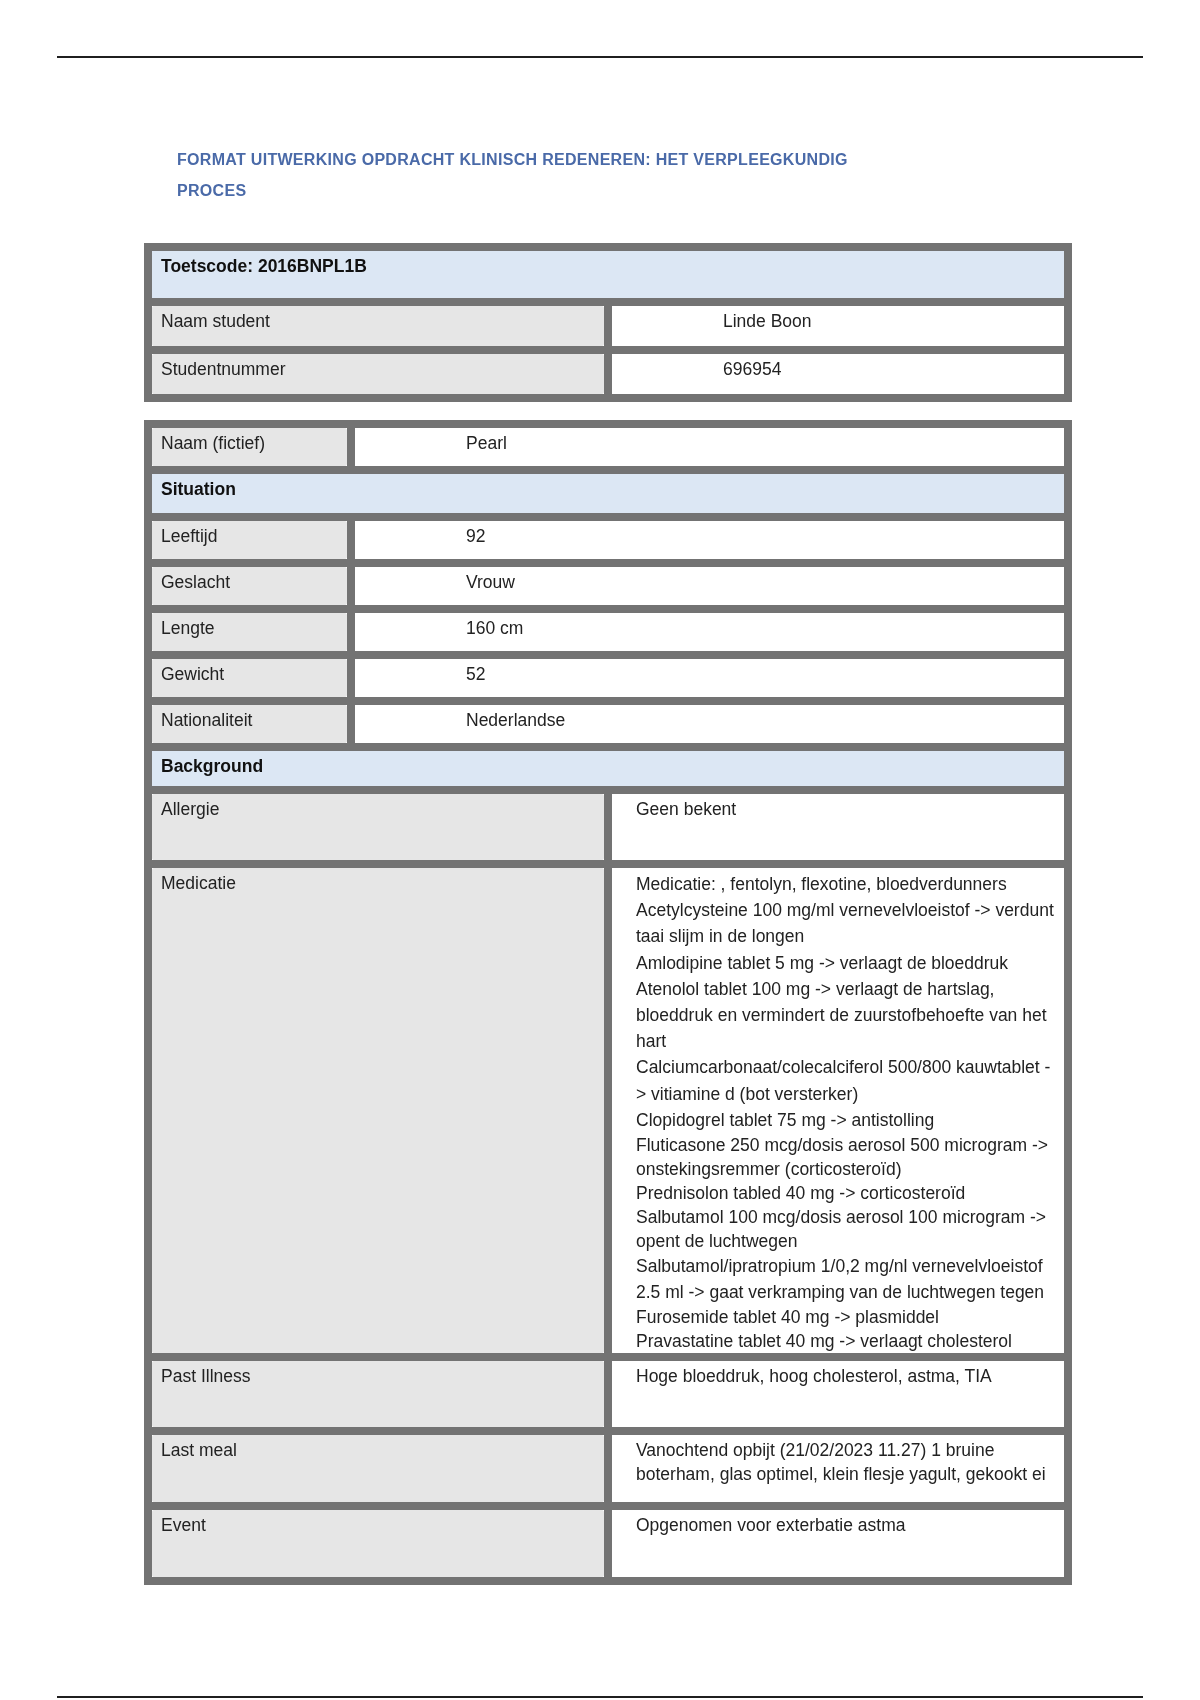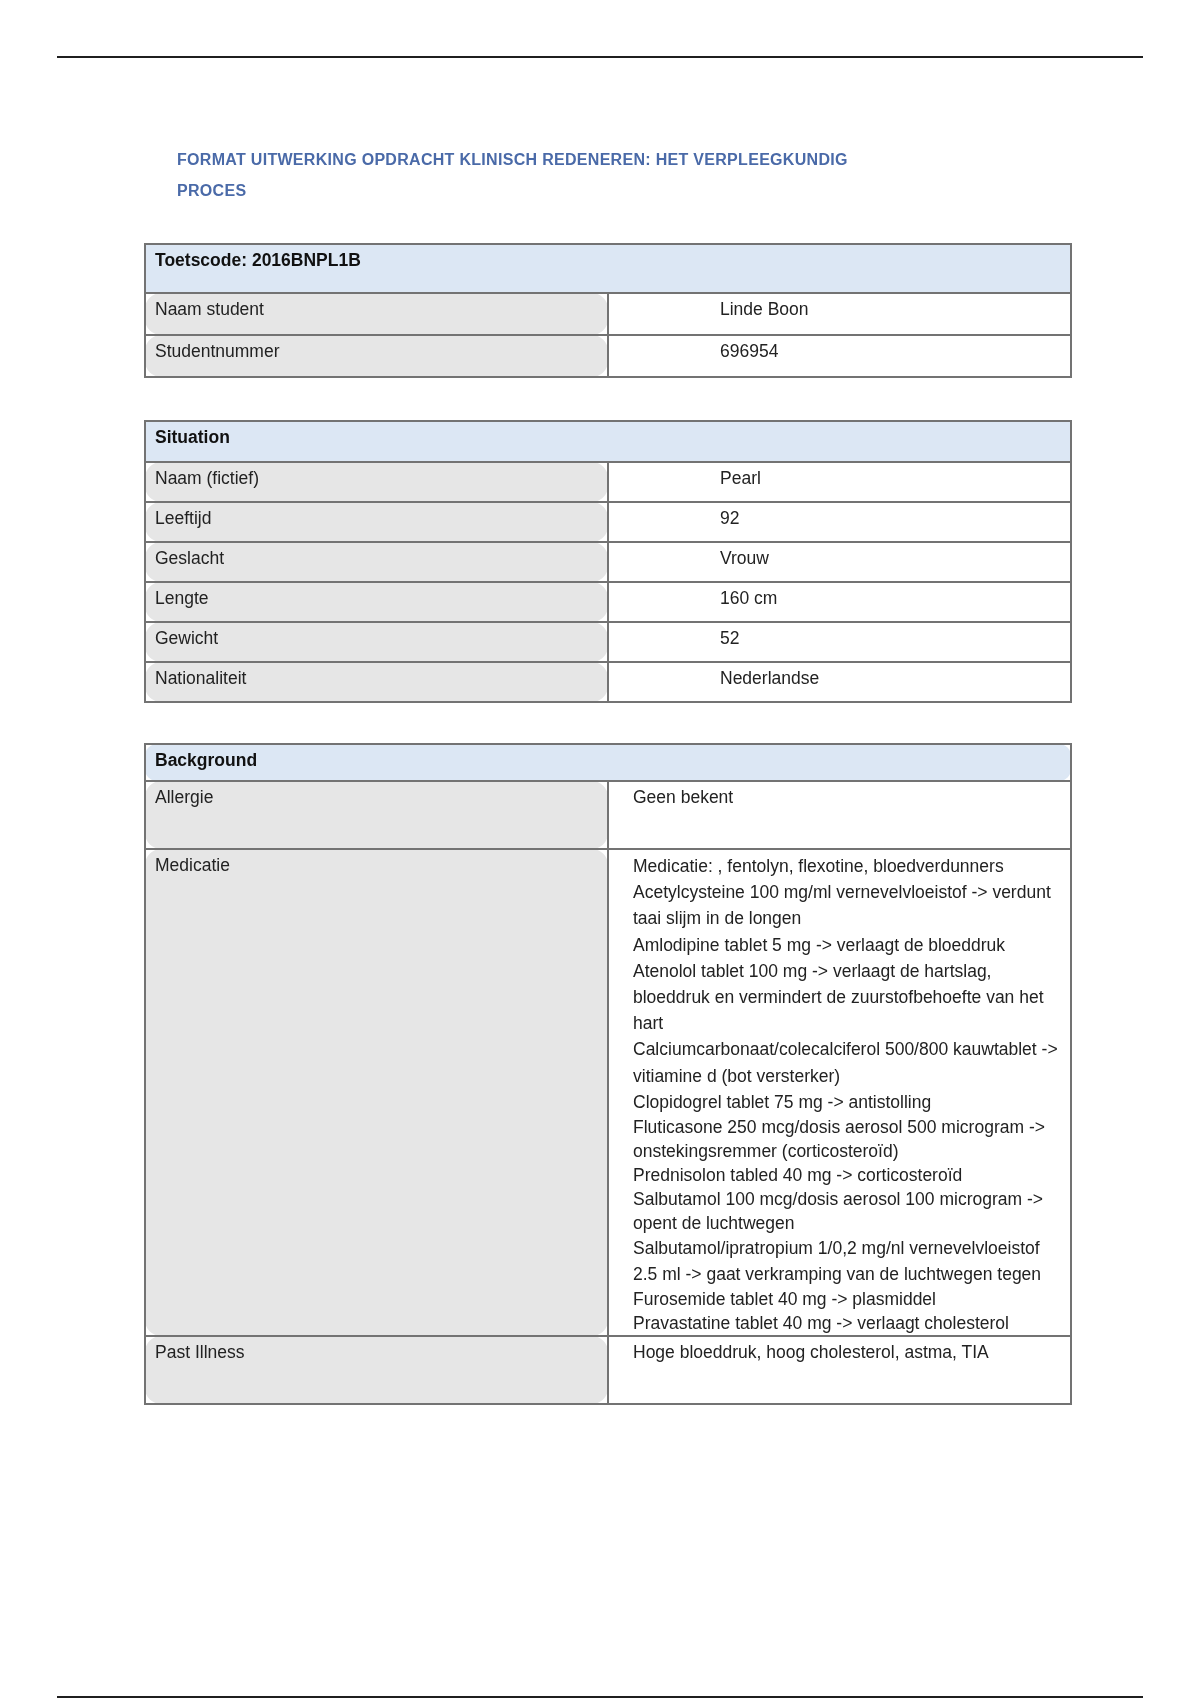--- a/index.html
+++ b/index.html
@@ -18,21 +18,21 @@
       color: #4a6aa8; font-weight: bold; font-size: 16px; line-height: 31px;
       text-transform: uppercase; letter-spacing: 0.3px; margin-left: 33px;
     }
 
     table.doc {
       position: absolute; left: 144px; width: 928px;
       border-collapse: collapse; table-layout: fixed;
       font-size: 17.5px;
     }
     table.doc td, table.doc th {
-      border: 2px solid #737373;
+      border: 8px solid #737373;
       vertical-align: top;
       padding: 3px 9px 0 9px;
       text-align: left;
       line-height: 24px;
       margin-left: 48px;
     }
     table.doc th {
       background: #dce7f4; font-weight: bold; color: #111;
     }
     table.doc td.lbl { background: #e6e6e6; width: 177px; color: #222; border-radius: 16px; }
@@ -80,25 +80,25 @@
   <tr>
     <td class="lbl">Studentnummer</td>
     <td class="val indent">696954</td>
   </tr>
 </tbody>
   </table>
 
 <table class="doc" id="t2">
   <tbody>
       <tr>
-    <th colspan="2">Situation</th>
+    <td class="lbl">Naam (fictief)</td>
+    <td class="val indent">Pearl</td>
   </tr>
   <tr>
-    <td class="lbl">Naam (fictief)</td>
-    <td class="val indent">Pearl</td>
+    <th colspan="2">Situation</th>
   </tr>
   <tr>
     <td class="lbl">Leeftijd</td>
     <td class="val indent">92</td>
   </tr>
   <tr>
     <td class="lbl">Geslacht</td>
     <td class="val indent">Vrouw</td>
   </tr>
   <tr>
@@ -139,16 +139,24 @@
       <span class="med-line tight">Salbutamol 100 mcg/dosis aerosol 100 microgram -&gt; opent de luchtwegen</span>
       <span class="med-line">Salbutamol/ipratropium 1/0,2 mg/nl vernevelvloeistof 2.5 ml -&gt; gaat verkramping van de luchtwegen tegen</span>
       <span class="med-line tight">Furosemide tablet 40 mg -&gt; plasmiddel</span>
       <span class="med-line tight">Pravastatine tablet 40 mg -&gt; verlaagt cholesterol</span>
     </td>
   </tr>
   <tr class="r-past">
     <td class="lbl">Past Illness</td>
     <td class="val">Hoge bloeddruk, hoog cholesterol, astma, TIA</td>
   </tr>
+  <tr class="r-meal">
+    <td class="lbl">Last meal</td>
+    <td class="val">Vanochtend opbijt (21/02/2023 11.27) 1 bruine boterham, glas optimel, klein flesje yagult, gekookt ei</td>
+  </tr>
+  <tr class="r-event">
+    <td class="lbl">Event</td>
+    <td class="val">Opgenomen voor exterbatie astma</td>
+  </tr>
 </tbody>
   </table>
 
 <div class="rule bottom"></div>
 
 </body></html>

